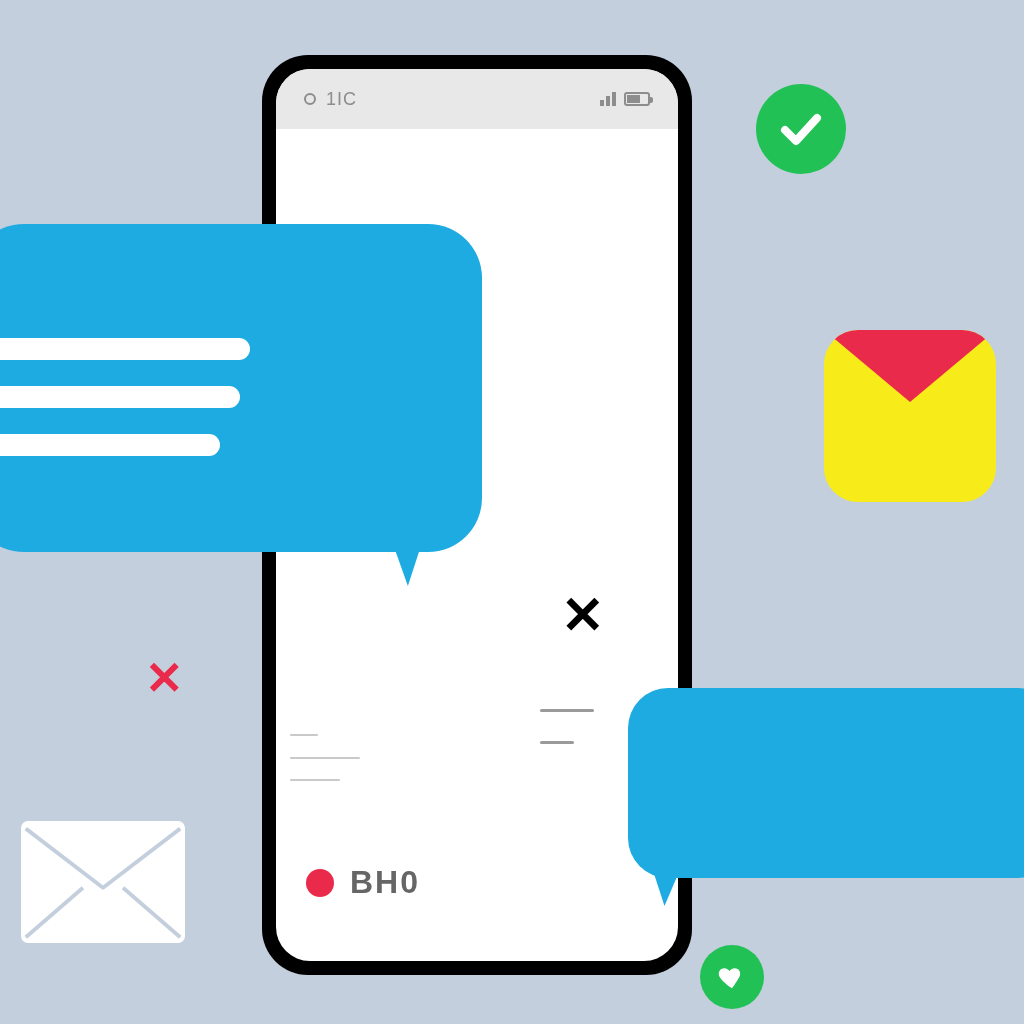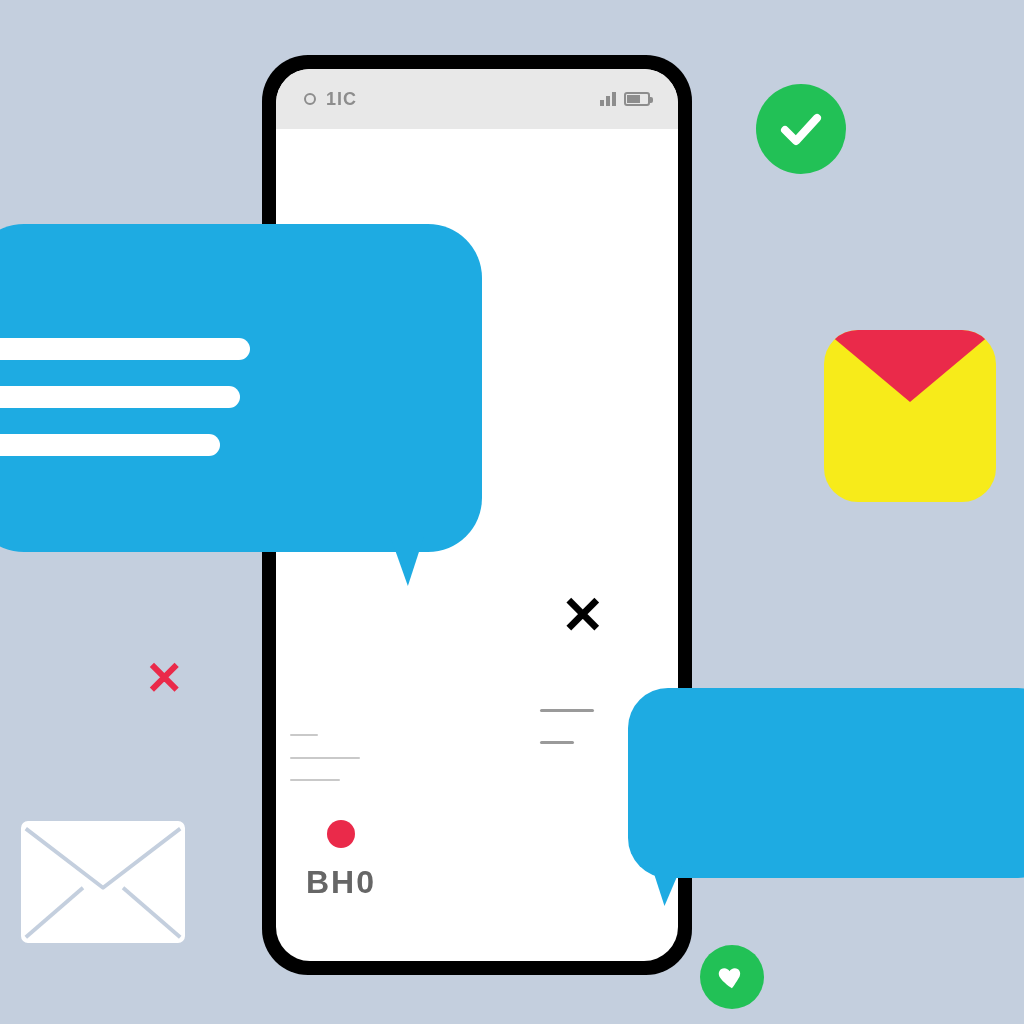--- a/index.html
+++ b/index.html
@@ -47,21 +47,20 @@
     top: 0; left: 0; right: 0;
     height: 60px;
     background: #e8e8e8;
     display: flex;
     align-items: center;
     justify-content: flex-start;
     padding: 0 28px;
     color: #8d8d8d;
     font-size: 18px;
     letter-spacing: 1px;
-    font-weight: bold;
   }
   .status-left {
     display: flex;
     align-items: center;
     gap: 10px;
   }
   .status-left .circ {
     width: 12px; height: 12px;
     border: 2px solid #8d8d8d;
     border-radius: 50%;
@@ -141,21 +140,20 @@
   .ll3 { left: 14px; top: 710px; width: 50px; }
 
   
   .bottom-row {
     position: absolute;
     left: 30px;
     bottom: 60px;
     display: flex;
     align-items: center;
     gap: 16px;
-    flex-direction: column;
   }
   .rec-dot {
     width: 28px; height: 28px;
     background: #ea2a4a;
     border-radius: 50%;
   }
   .bh-label {
     font-size: 32px;
     font-weight: 600;
     color: #666;

